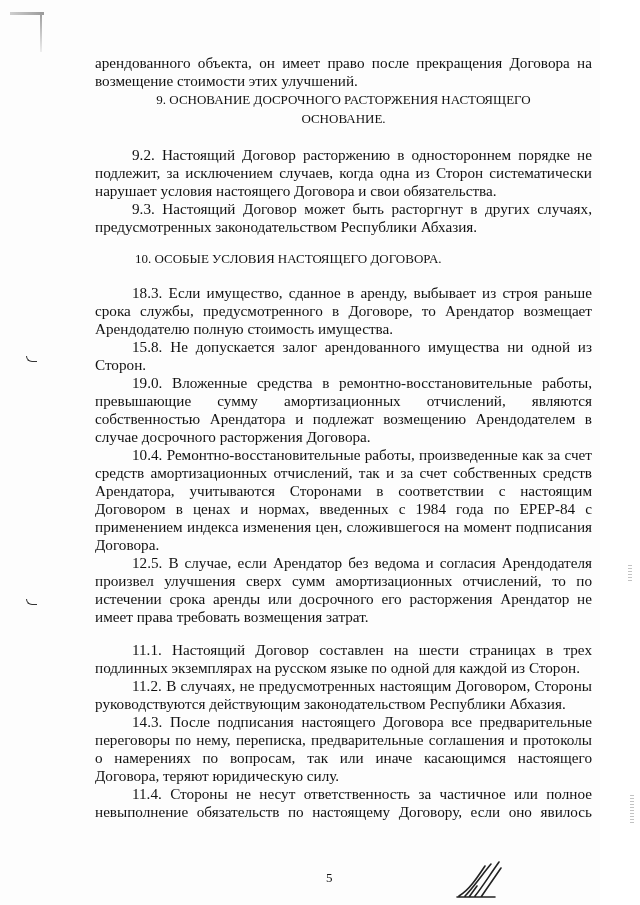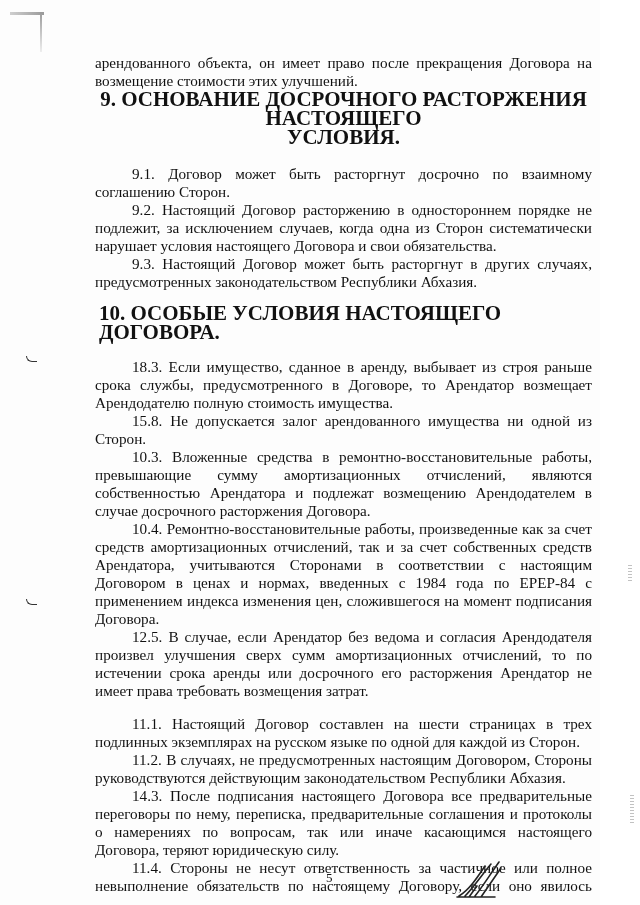--- a/index.html
+++ b/index.html
@@ -31,29 +31,30 @@
     }
     .p {
       text-align: justify;
       text-align-last: left;
       margin: 0;
     }
     .p.indent {
       text-indent: 37px;
     }
     .heading {
-      font-weight: bold;
+      font-weight: normal;
       text-align: center;
-      font-size: 21px;
+      font-size: 13px;
       line-height: 19px;
       margin: 0;
     }
     .heading.left {
       text-align: left;
       padding-left: 4px;
+      margin-left: 36px;
     }
     .gap-md { height: 18px; }
     .gap-heading10-top { height: 13px; }
     .gap-heading10-bottom { height: 16px; }
     .gap-heading11-top { height: 15px; }
 
     .page-number {
       position: absolute;
       left: 326px;
       top: 870px;
@@ -111,36 +112,35 @@
   <div class="speckle" style="left:628px; top:565px; height:18px;"></div>
   <div class="speckle" style="left:630px; top:795px; height:28px;"></div>
 
   <div class="content">
 
     <p class="p">арендованного объекта, он имеет право после прекращения Договора на возмещение стоимости этих улучшений.</p>
 
     <div>
       <p class="heading">
         <span>9. ОСНОВАНИЕ ДОСРОЧНОГО РАСТОРЖЕНИЯ НАСТОЯЩЕГО</span><br>
-        <span>УСЛОВИЯ.</span>
+        <span>ОСНОВАНИЕ.</span>
       </p>
       <div class="gap-md"></div>
-      <p class="p indent">9.1. Договор может быть расторгнут досрочно по взаимному соглашению Сторон.</p>
       <p class="p indent">9.2. Настоящий Договор расторжению в одностороннем порядке не подлежит, за исключением случаев, когда одна из Сторон систематически нарушает условия настоящего Договора и свои обязательства.</p>
       <p class="p indent">9.3. Настоящий Договор может быть расторгнут в других случаях, предусмотренных законодательством Республики Абхазия.</p>
     </div>
 
     <div class="gap-heading10-top"></div>
 
     <div>
       <p class="heading left">10. ОСОБЫЕ УСЛОВИЯ НАСТОЯЩЕГО ДОГОВОРА.</p>
       <div class="gap-heading10-bottom"></div>
       <p class="p indent">18.3. Если имущество, сданное в аренду, выбывает из строя раньше срока службы, предусмотренного в Договоре, то Арендатор возмещает Арендодателю полную стоимость имущества.</p>
       <p class="p indent">15.8. Не допускается залог арендованного имущества ни одной из Сторон.</p>
-      <p class="p indent">10.3. Вложенные средства в ремонтно-восстановительные работы, превышающие сумму амортизационных отчислений, являются собственностью Арендатора и подлежат возмещению Арендодателем в случае досрочного расторжения Договора.</p>
+      <p class="p indent">19.0. Вложенные средства в ремонтно-восстановительные работы, превышающие сумму амортизационных отчислений, являются собственностью Арендатора и подлежат возмещению Арендодателем в случае досрочного расторжения Договора.</p>
       <p class="p indent">10.4. Ремонтно-восстановительные работы, произведенные как за счет средств амортизационных отчислений, так и за счет собственных средств Арендатора, учитываются Сторонами в соответствии с настоящим Договором в ценах и нормах, введенных с 1984 года по ЕРЕР-84 с применением индекса изменения цен, сложившегося на момент подписания Договора.</p>
       <p class="p indent">12.5. В случае, если Арендатор без ведома и согласия Арендодателя произвел улучшения сверх сумм амортизационных отчислений, то по истечении срока аренды или досрочного его расторжения Арендатор не имеет права требовать возмещения затрат.</p>
     </div>
 
     <div class="gap-heading11-top"></div>
 
     <div>
       <p class="p indent">11.1. Настоящий Договор составлен на шести страницах в трех подлинных экземплярах на русском языке по одной для каждой из Сторон.</p>
       <p class="p indent">11.2. В случаях, не предусмотренных настоящим Договором, Стороны руководствуются действующим законодательством Республики Абхазия.</p>
       <p class="p indent">14.3. После подписания настоящего Договора все предварительные переговоры по нему, переписка, предварительные соглашения и протоколы о намерениях по вопросам, так или иначе касающимся настоящего Договора, теряют юридическую силу.</p>

